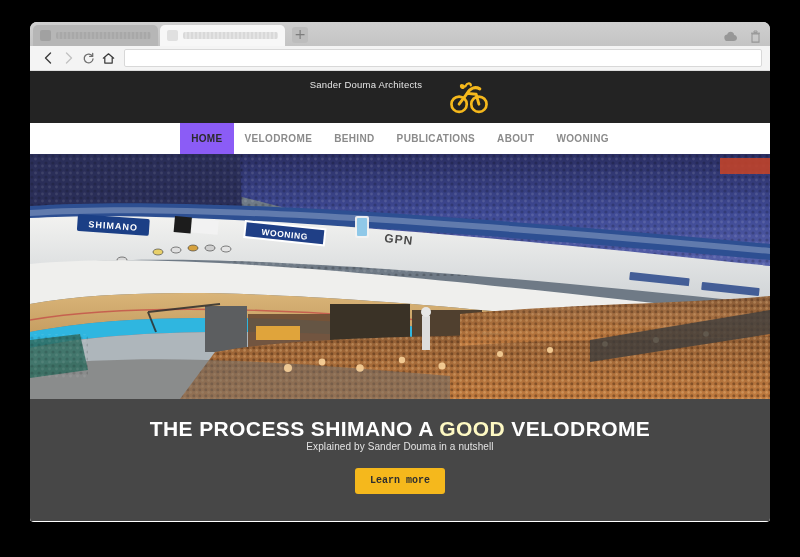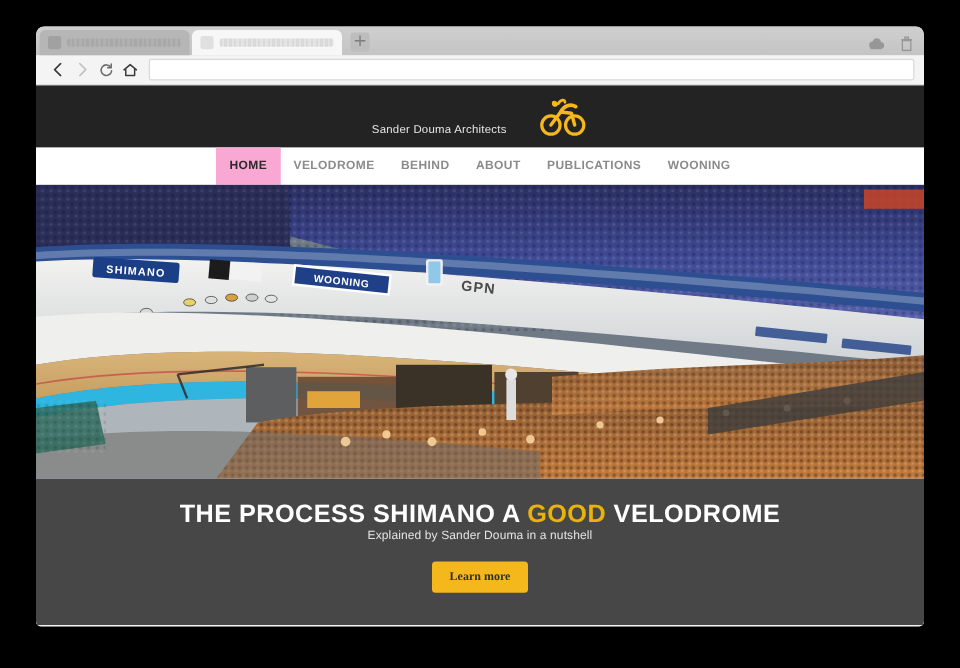--- a/index.html
+++ b/index.html
@@ -124,21 +124,21 @@
   }
 
   
   .site-header {
     height: 52px;
     background: #232323;
     display: flex;
     align-items: center;
     justify-content: center;
   }
-  .brand { display: flex; align-items: flex-end; gap: 26px; }
+  .brand { display: flex; align-items: flex-start; gap: 26px; }
   .brand-text { text-align: left; }
   .brand-sub {
     color: #e6e6e6;
     font-size: 9.5px;
     letter-spacing: 0.2px;
     margin-bottom: 1px;
   }
   .brand-main {
     color: #ffffff;
     font-size: 20px;
@@ -159,21 +159,21 @@
   .nav-item {
     display: flex;
     align-items: center;
     padding: 0 11px;
     font-size: 10px;
     font-weight: bold;
     letter-spacing: 0.35px;
     color: #8b8b8b;
   }
   .nav-item.active {
-    background: #f9a8d4;
+    background: #8b5cf6;
     color: #2a2a2a;
   }
 
   
   .hero {
     height: 245px;
     position: relative;
     overflow: hidden;
     background: #6f7a86;
   }
@@ -186,37 +186,37 @@
     text-align: center;
     padding-top: 18px;
     box-sizing: border-box;
   }
   .caption-title {
     font-size: 21px;
     font-weight: bold;
     color: #ffffff;
     letter-spacing: 0.4px;
   }
-  .caption-title .hl { color: #eab308; }
+  .caption-title .hl { color: #fef9c3; }
   .caption-sub {
     font-size: 10px;
     color: #e3e3e3;
     letter-spacing: 0.1px;
   }
   .cta-btn {
     margin-top: 16px;
     display: inline-block;
     background: #f5b81c;
     color: #2f2f2f;
     font-size: 10px;
     font-weight: bold;
     padding: 7px 15px 8px;
     border: none;
     border-radius: 3px;
-    font-family: Liberation Serif, serif;
+    font-family: Liberation Mono, monospace;
   }
 </style>
 </head>
 <body>
 
 <div class="browser-window">
 
   <div class="tab-strip">
     <div class="tab inactive">
       <div class="tab-favicon"></div>
@@ -286,22 +286,22 @@
             <path d="M19 8 C21 4 25 4 25 7" fill="none" stroke="#f5b81c" stroke-width="2.6" stroke-linecap="round"></path>
           </svg>
         </span>
       </div>
     </div>
 
     <div class="site-nav">
       <div class="nav-item active">HOME</div>
       <div class="nav-item">VELODROME</div>
       <div class="nav-item">BEHIND</div>
+      <div class="nav-item">PUBLICATIONS</div>
       <div class="nav-item">ABOUT</div>
-      <div class="nav-item">PUBLICATIONS</div>
       <div class="nav-item">WOONING</div>
     </div>
 
     <div class="hero">
       <svg viewBox="0 0 740 245" preserveAspectRatio="none">
         <defs>
           <linearGradient id="standsBlue" x1="0" y1="0" x2="0" y2="1">
             <stop offset="0" stop-color="#2b2f63"></stop>
             <stop offset="0.5" stop-color="#3f4a95"></stop>
             <stop offset="1" stop-color="#5a64ad"></stop>

